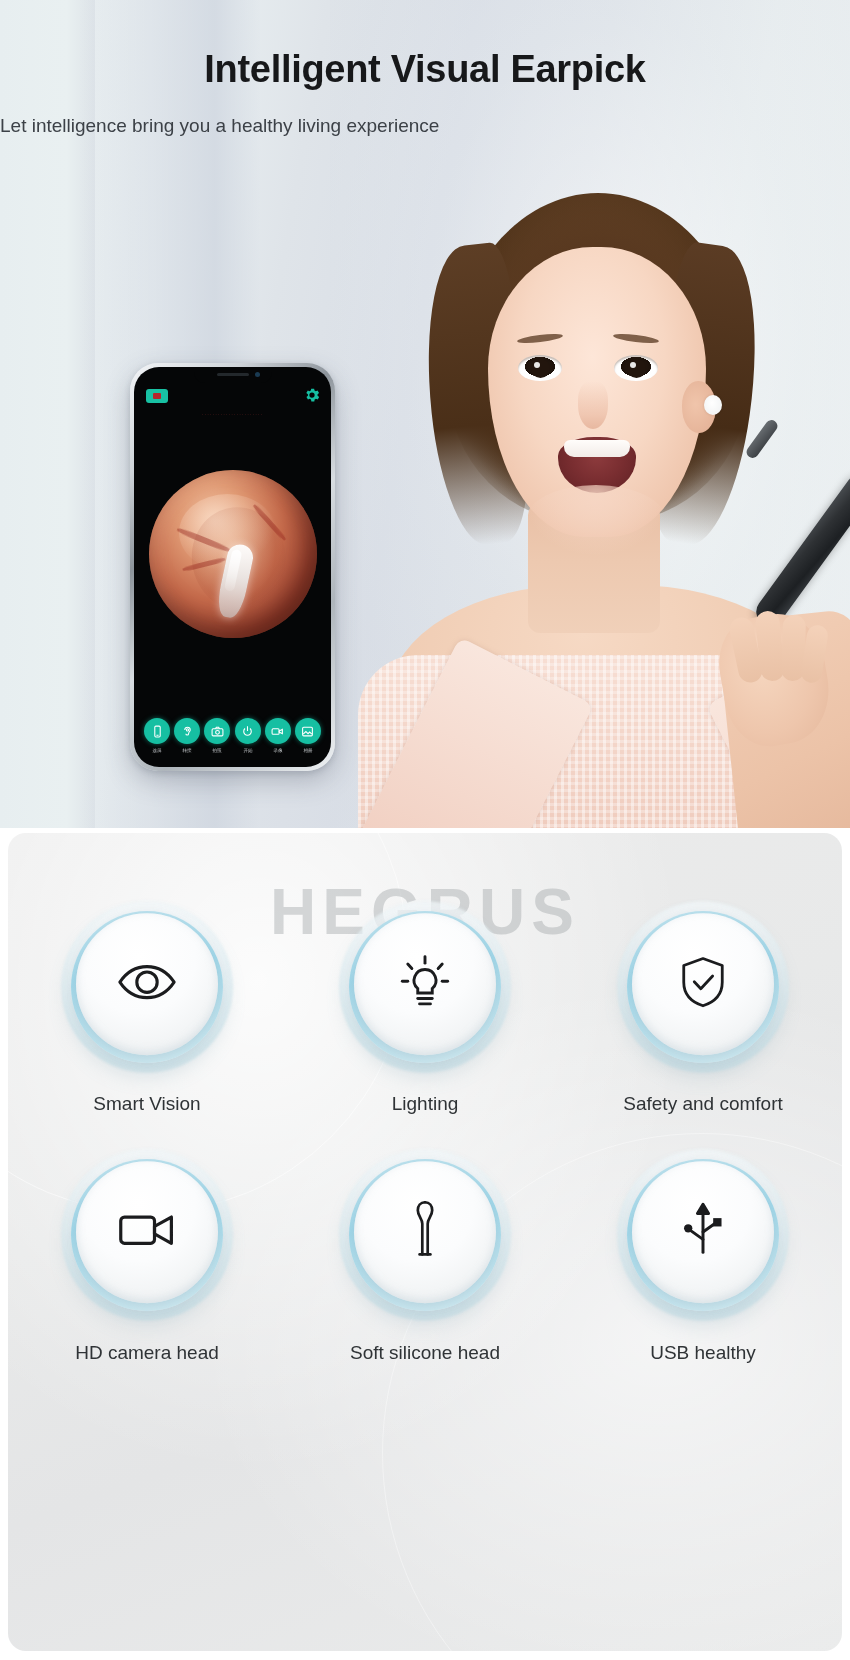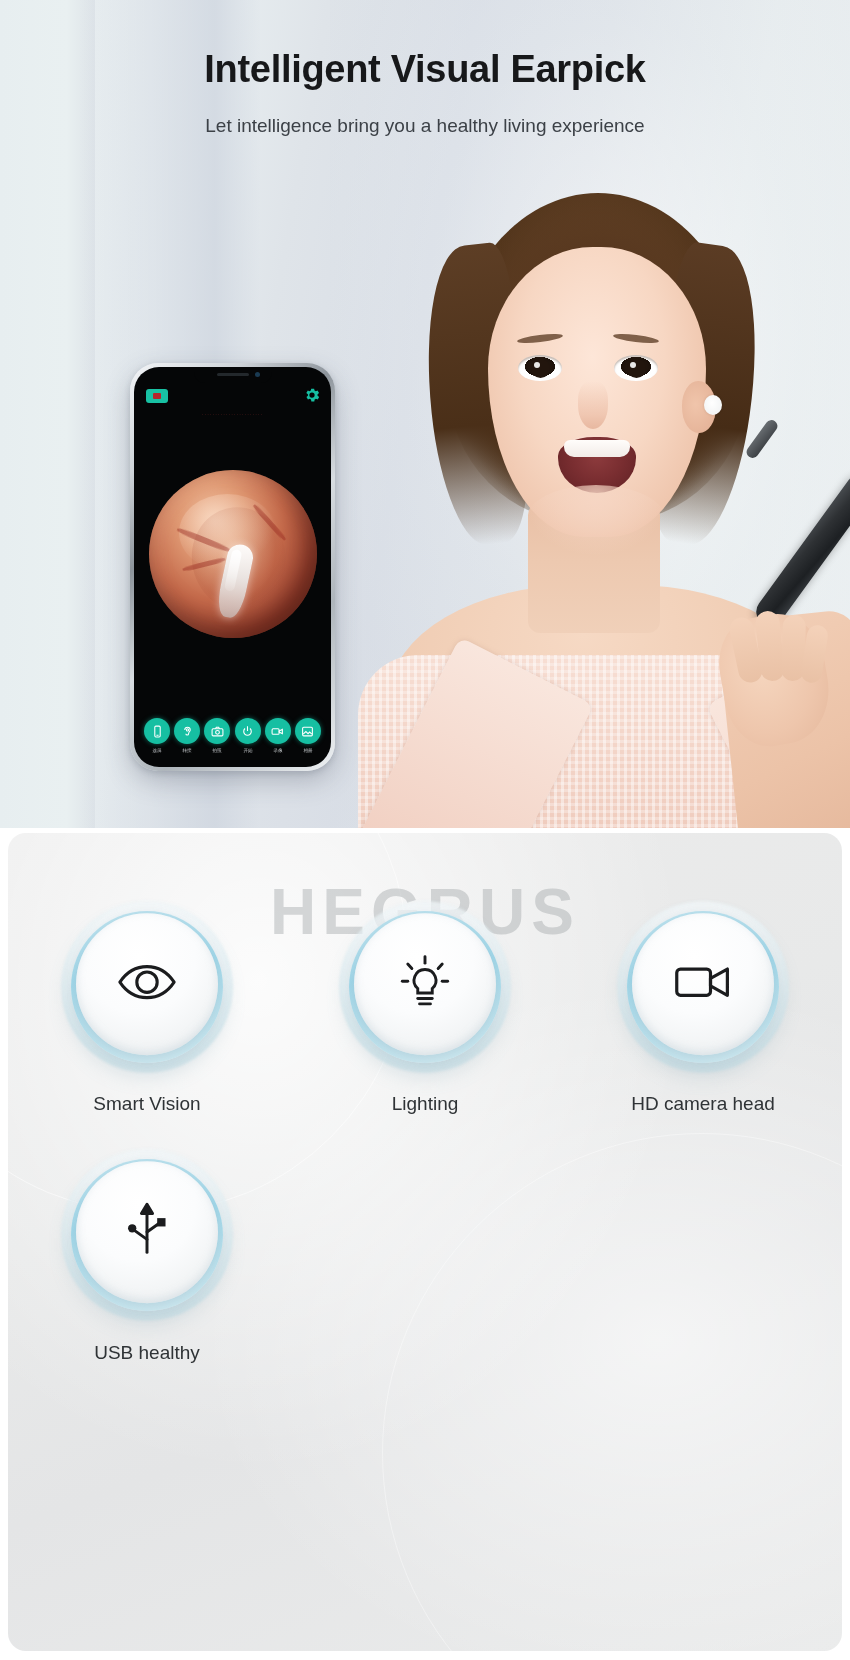--- a/index.html
+++ b/index.html
@@ -32,21 +32,21 @@
   }
 
   .hero-title {
     position:absolute; left:0; top:48px; width:850px;
     text-align:center;
     font-size:38px; font-weight:bold; color:#17181a;
     letter-spacing:-0.3px;
   }
   .hero-sub {
     position:absolute; left:0; top:115px; width:850px;
-    text-align:center;
+    text-align:left;
     font-size:19px; color:#3c4147; font-weight:400;
   }
 
   
   .model {
     position:absolute; left:330px; top:185px; width:520px; height:643px;
     overflow:hidden;
   }
   .m-hair {
     position:absolute; left:118px; top:8px; width:300px; height:330px;
@@ -497,37 +497,68 @@
               <line x1="7" y1="31" x2="13" y2="31"></line>
               <line x1="57" y1="31" x2="51" y2="31"></line>
             </svg>
           </span>
         </div>
       </div>
 
       <div class="cell-label">Lighting</div>
     </div>
 
+    <div class="cell">
+      <div class="btn-wrap">
+        <div class="btn-glow"></div>
+          <div class="btn-ring"></div>
+        <div class="btn-face">
+          <span class="btn-icon">
+            <svg viewBox="0 0 64 64" width="56" height="56" fill="none" stroke="#1b1c1e" stroke-width="3.2" stroke-linecap="round" stroke-linejoin="round">
+              <path d="M32 5l22 8v19c0 15-10 23-22 27C20 55 10 47 10 32V13z"></path>
+              <path d="M22 31.5l7.5 8L43 25"></path>
+            </svg>
+          </span>
+        </div>
+      </div>
+      <div class="cell-label">Safety and comfort</div>
+    </div>
 
     <div class="cell">
       <div class="btn-wrap">
         <div class="btn-glow"></div>
           <div class="btn-ring"></div>
         <div class="btn-face">
           <span class="btn-icon">
             <svg viewBox="0 0 64 44" width="60" height="42" fill="none" stroke="#1b1c1e" stroke-width="3.4" stroke-linejoin="round">
               <rect x="4" y="8" width="36" height="28" rx="4"></rect>
               <path d="M40 18l18-10v28l-18-10z"></path>
             </svg>
           </span>
         </div>
       </div>
       <div class="cell-label">HD camera head</div>
     </div>
 
+    <div class="cell">
+      <div class="btn-wrap">
+        <div class="btn-glow"></div>
+          <div class="btn-ring"></div>
+        <div class="btn-face">
+          <span class="btn-icon">
+            <svg viewBox="0 0 40 70" width="36" height="64" fill="none" stroke="#1b1c1e" stroke-width="3" stroke-linecap="round" stroke-linejoin="round">
+              <path d="M20 4c-5 0-8 4-8 9 0 6 5 9 5 15v34"></path>
+              <path d="M20 4c5 0 8 4 8 9 0 6-5 9-5 15v34"></path>
+              <path d="M14 62h12"></path>
+            </svg>
+          </span>
+        </div>
+      </div>
+      <div class="cell-label">Soft silicone head</div>
+    </div>
 
     <div class="cell">
       <div class="btn-wrap">
         <div class="btn-glow"></div>
           <div class="btn-ring"></div>
         <div class="btn-face">
           <span class="btn-icon">
             <svg viewBox="0 0 54 64" width="50" height="60" fill="none" stroke="#1b1c1e" stroke-width="3.2" stroke-linecap="round" stroke-linejoin="round">
               <line x1="27" y1="10" x2="27" y2="56"></line>
               <path d="M27 4l6 10H21z" fill="#1b1c1e"></path>

